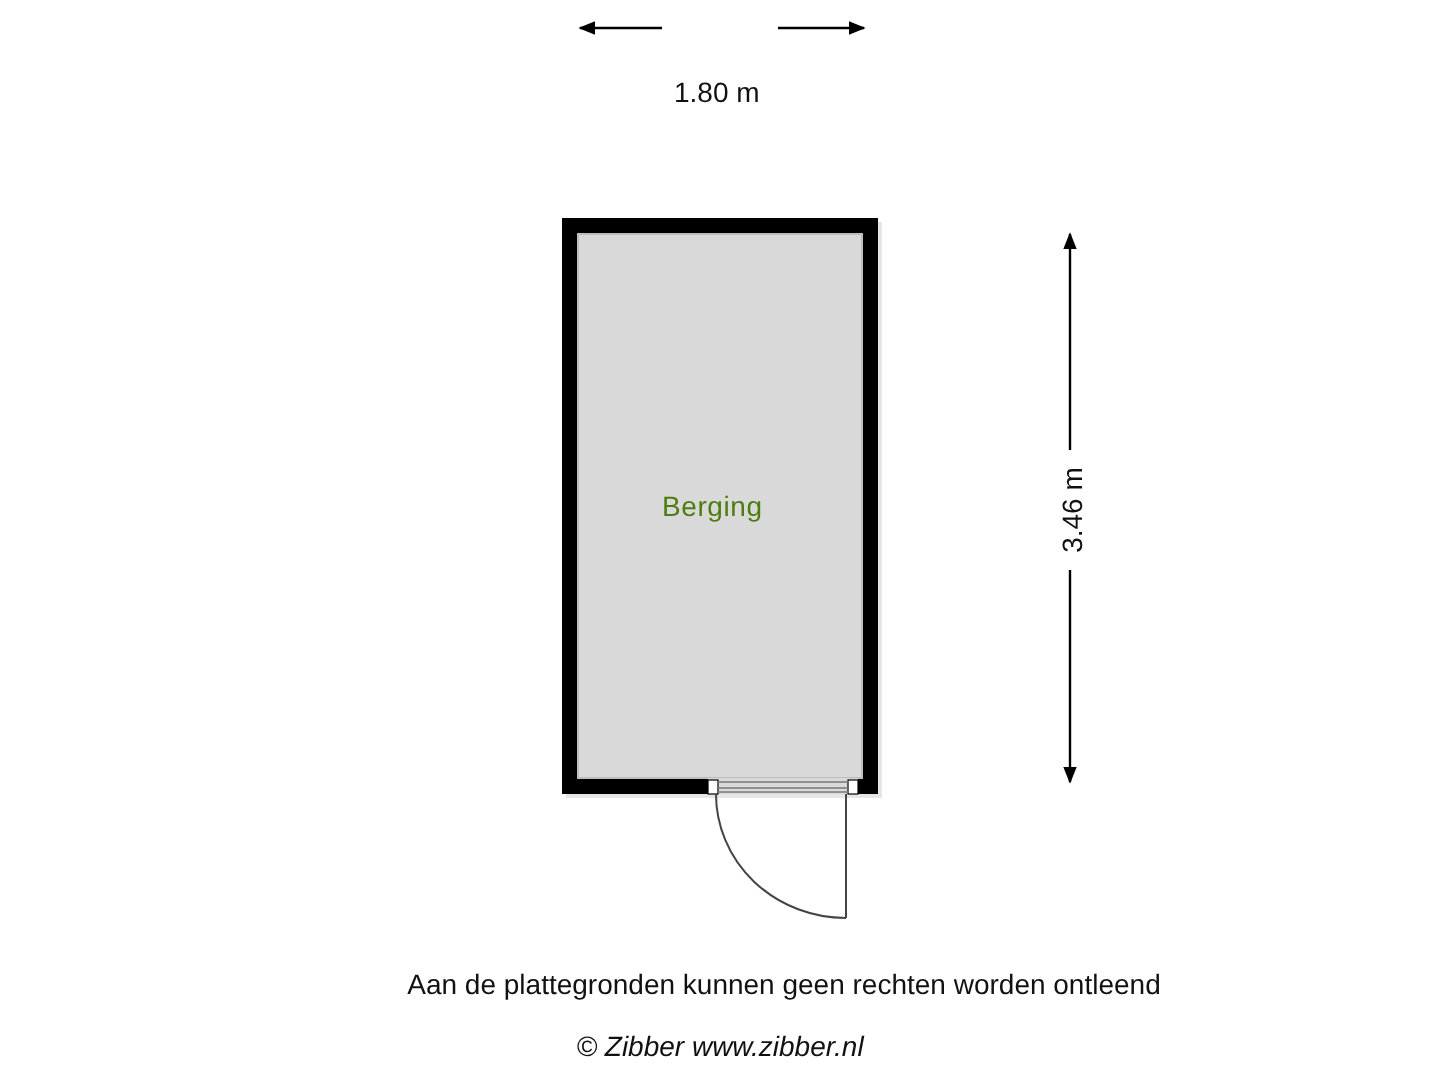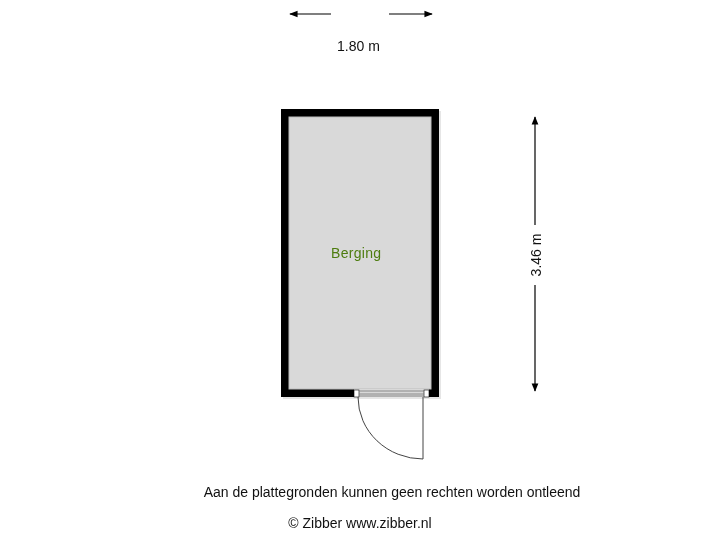--- a/index.html
+++ b/index.html
@@ -5,21 +5,21 @@
     html, body { margin: 0; padding: 0; background: #ffffff; }
     body { width: 720px; height: 540px; position: relative; overflow: hidden; font-family: "Liberation Sans", sans-serif; }
     .abs { position: absolute; }
     #plan { position: absolute; left: 0; top: 0; width: 720px; height: 540px; }
     .dim-label { font-size: 14px; color: #111; background: #fff; white-space: nowrap; }
     #dim-top-label { left: 334px; top: 6px; padding: 0 3px; margin-top: 32px; }
     #dim-right-label { left: 536px; top: 255px; transform: translate(-50%, -50%) rotate(-90deg); padding: 0 3px; }
     #room-label { left: 331px; top: 245px; font-size: 14px; color: #4d7c0f; letter-spacing: 0.3px; }
     .footer { width: 720px; text-align: center; font-size: 14px; color: #111; left: 0; }
     #footer-line1 { top: 484px; padding-left: 32px; }
-    #footer-line2 { top: 515px; }
+    #footer-line2 { top: 515px; font-style: italic; }
   </style>
 </head>
 <body>
 
 <svg id="plan" viewBox="0 0 720 540" xmlns="http://www.w3.org/2000/svg">
   <defs>
     <marker id="arrow" viewBox="0 0 10 10" refX="9" refY="5" markerWidth="7" markerHeight="7" orient="auto-start-reverse">
       <path d="M0,1 L10,5 L0,9 z" fill="#000"></path>
     </marker>
   </defs>

